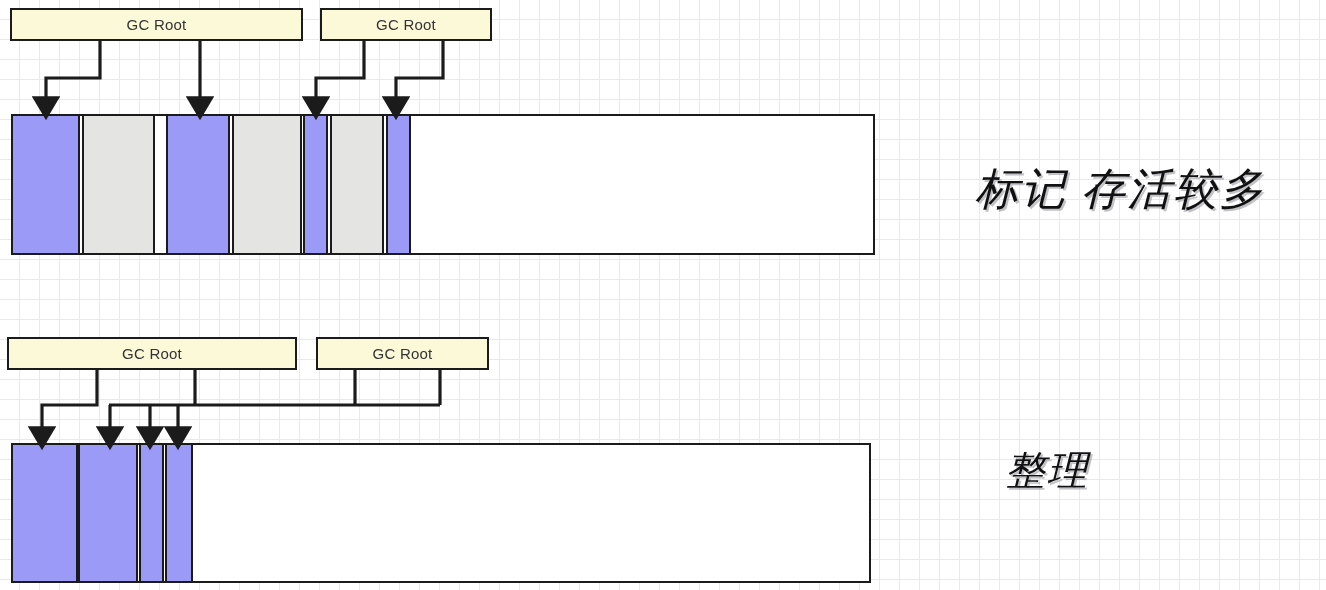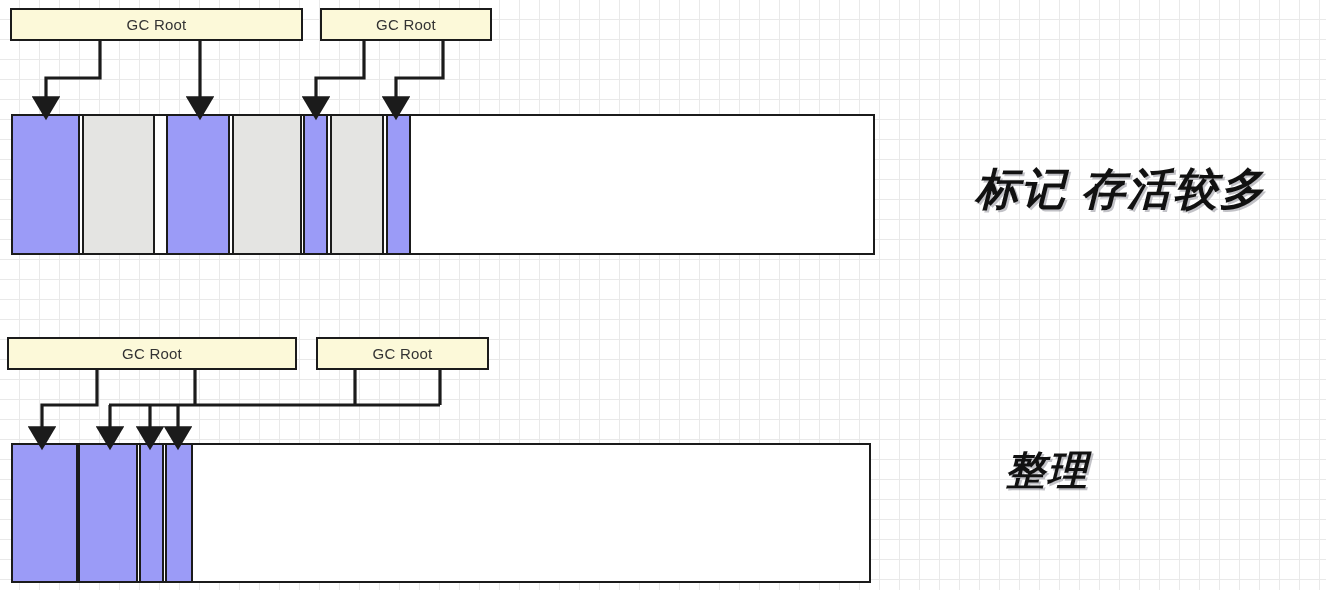--- a/index.html
+++ b/index.html
@@ -42,21 +42,21 @@
   }
   .blk.live{background:#9b9bf7;}
   .blk.dead{background:#e4e4e2;}
   svg.wires{
     position:absolute;left:0;top:0;
     width:1326px;height:590px;
     pointer-events:none;
   }
   .caption{
     position:absolute;
-    font-weight:bold;
+    font-weight:normal;
     font-style:italic;
     color:#111111;
     white-space:nowrap;
     text-shadow:2px 2px 0 rgba(120,120,130,.45);
     font-family:"Liberation Sans","DejaVu Sans",sans-serif;
   }
   #caption-mark{left:975px;top:160px;font-size:44px;letter-spacing:2px;}
   #caption-compact{left:1005px;top:443px;font-size:40px;letter-spacing:2px;text-align:right;}
   #watermark{
     position:absolute;left:1046px;top:560px;

